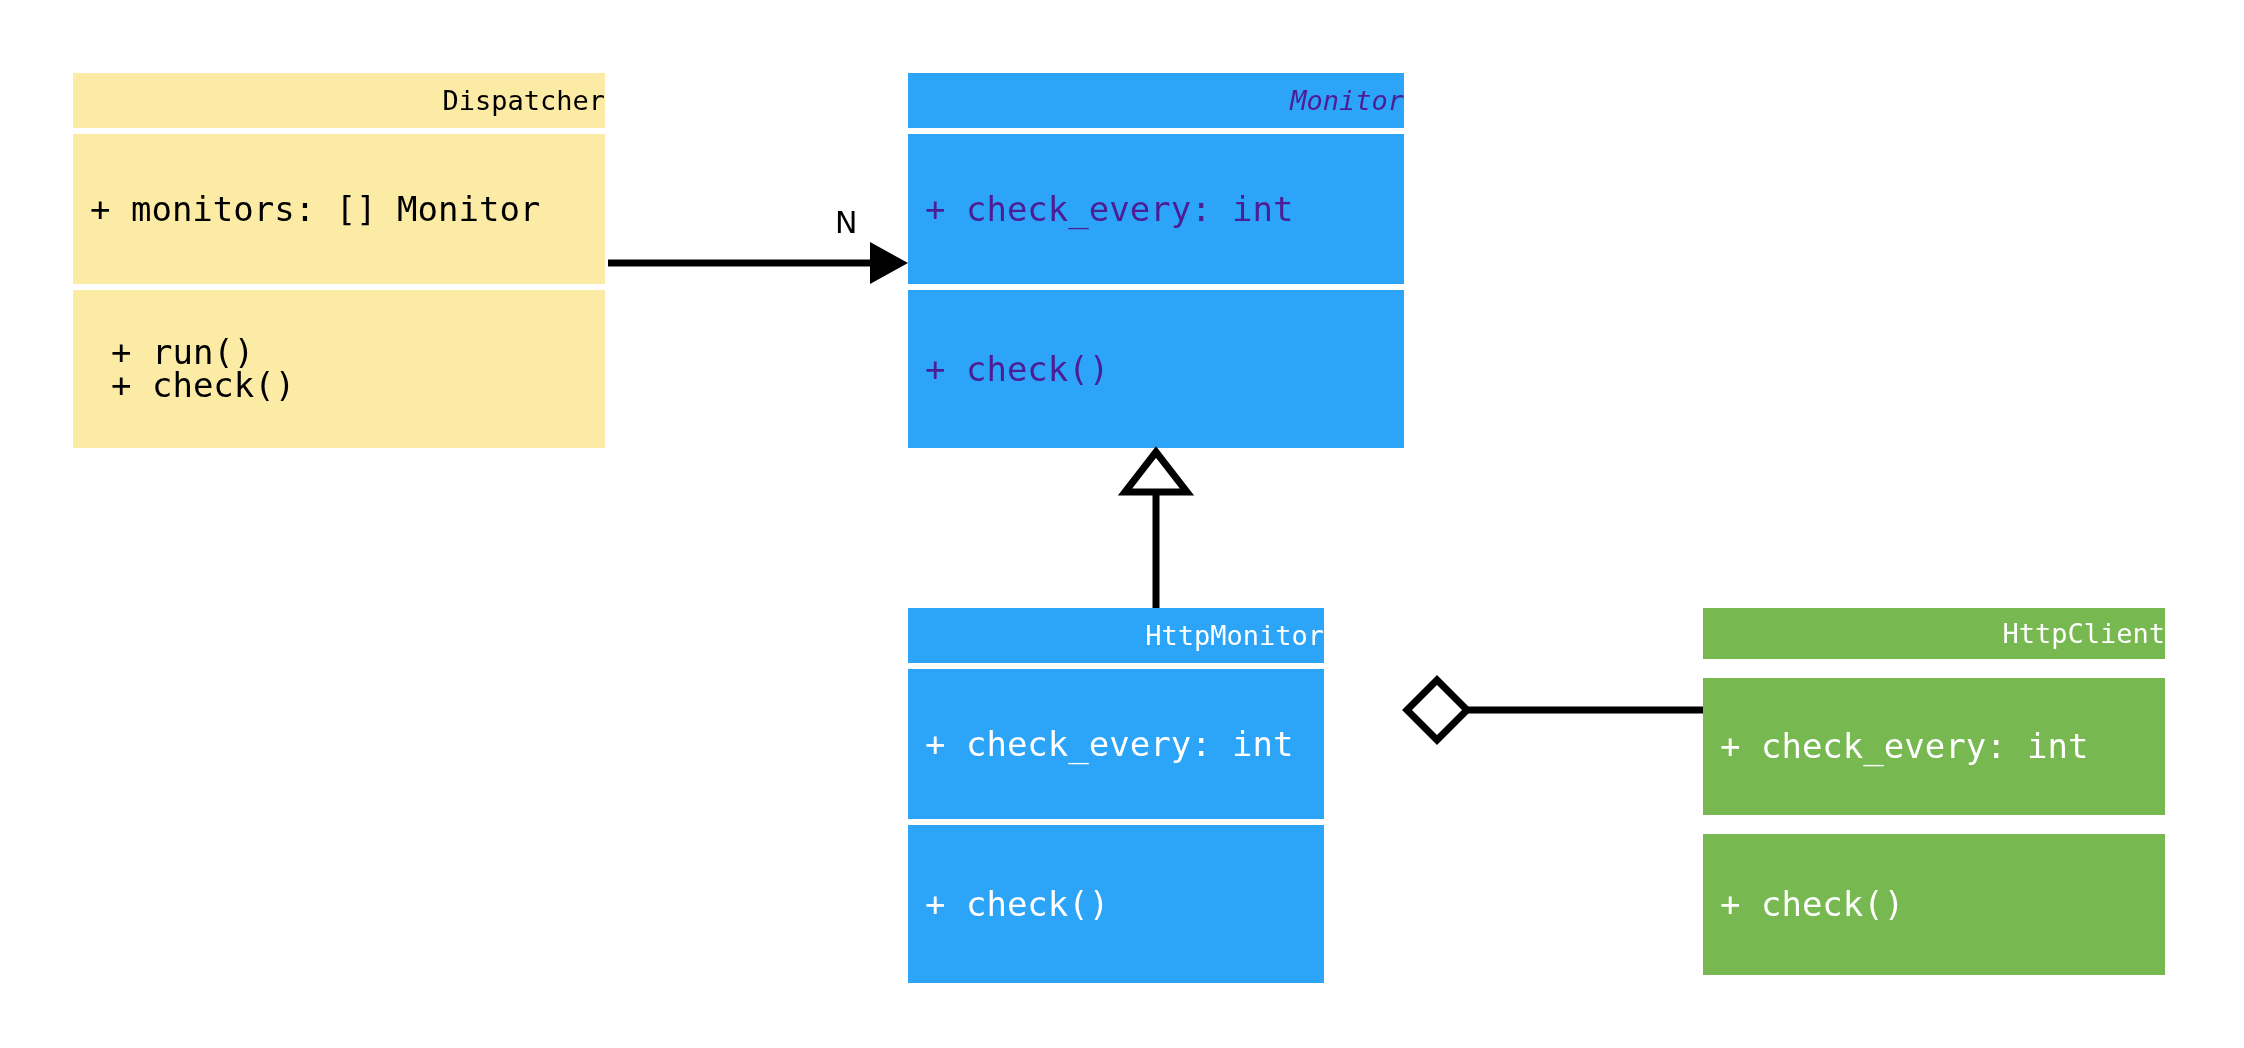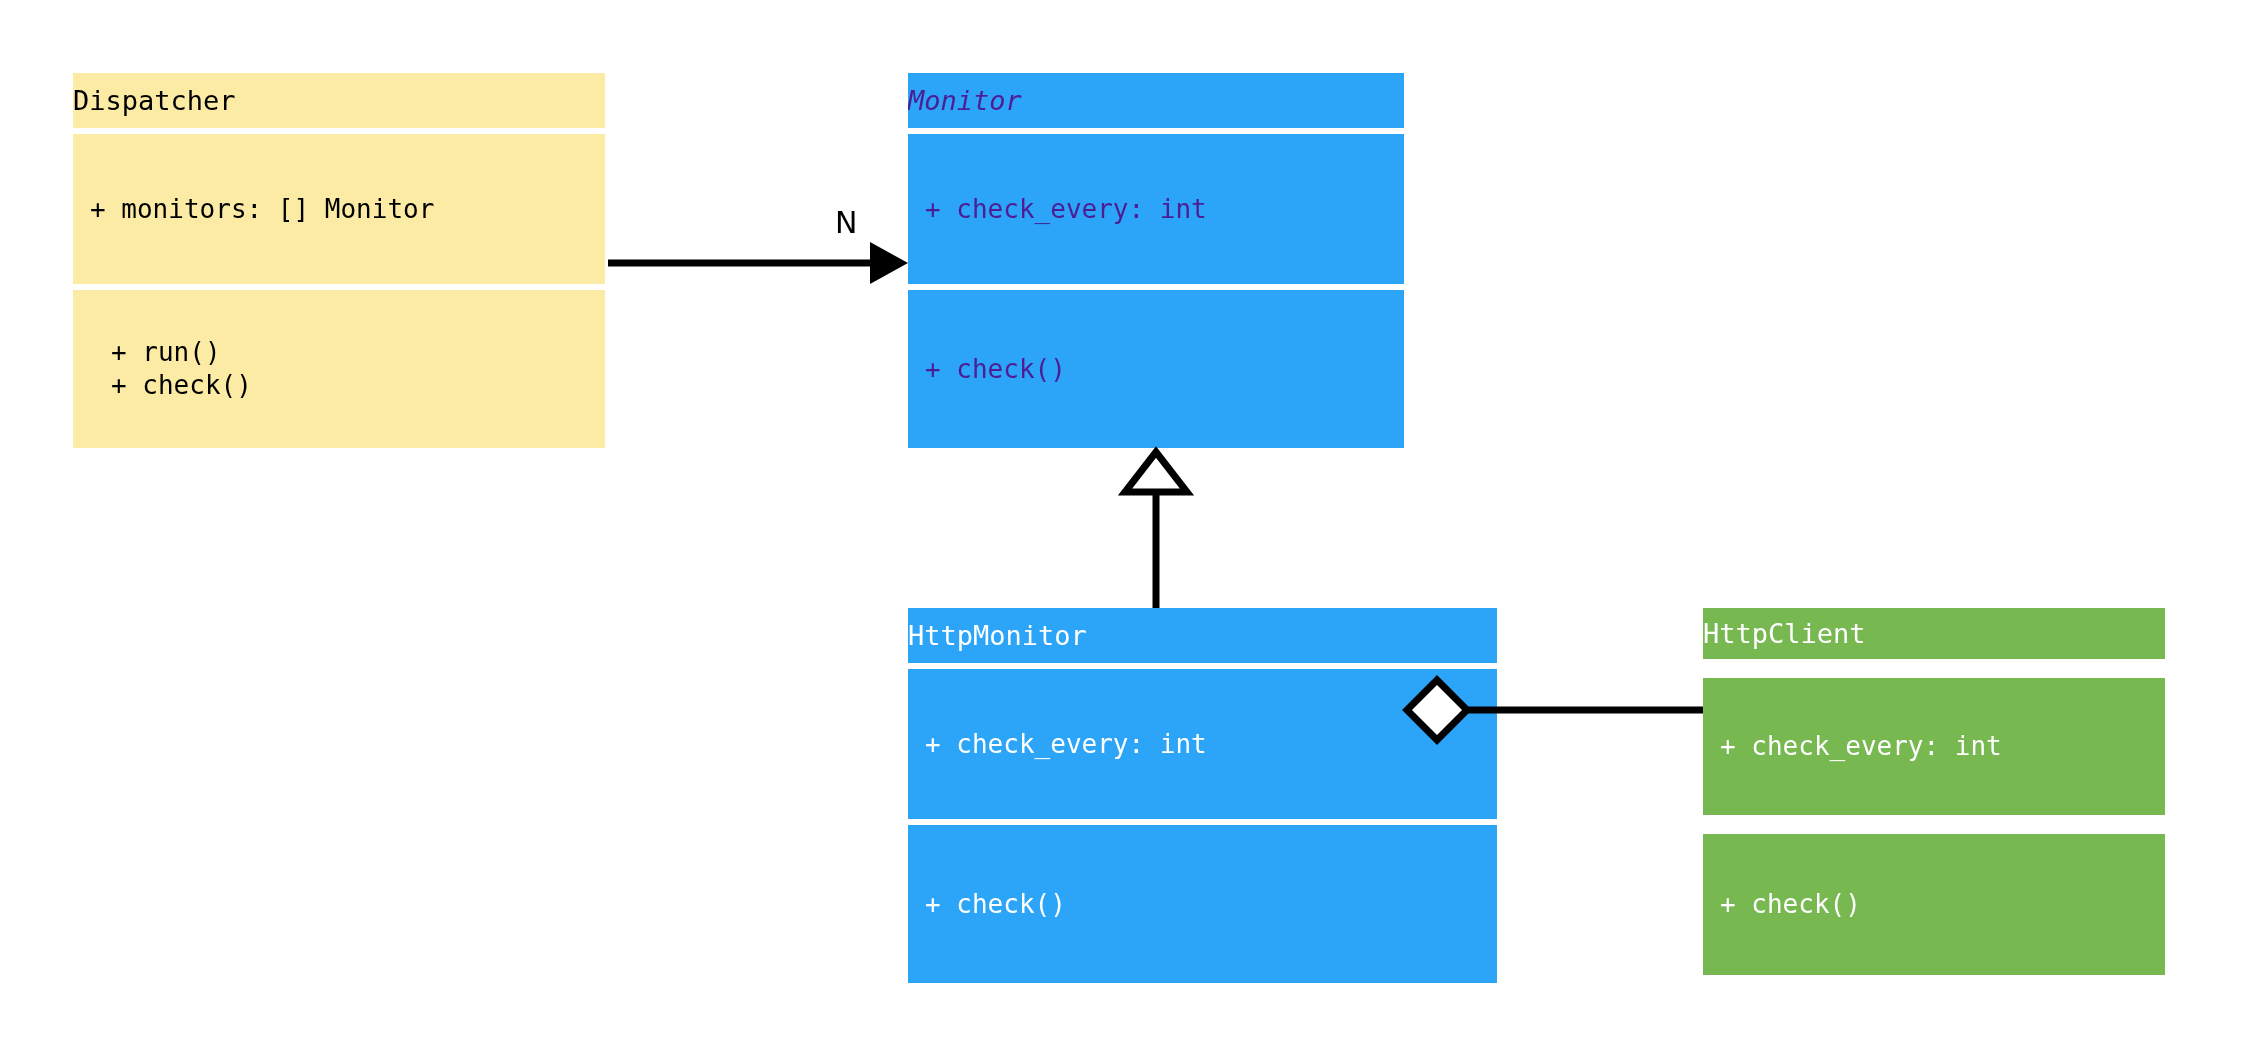--- a/index.html
+++ b/index.html
@@ -28,38 +28,38 @@
     box-sizing: border-box;
     overflow: hidden;
     position: relative;
   }
   .compartment + .compartment {
     margin-top: 6px;
   }
   .cmp-title {
     display: flex;
     align-items: center;
-    justify-content: flex-start;
+    justify-content: flex-end;
   }
   .cmp-body {
     display: flex;
     flex-direction: column;
     justify-content: center;
     padding-left: 17px;
   }
   .title-text {
     font-size: 27px;
     letter-spacing: 0px;
     white-space: nowrap;
   }
   .title-text.italic {
     font-style: italic;
   }
   .member-line {
-    font-size: 26px;
+    font-size: 34px;
     line-height: 33px;
     white-space: pre;
   }
 
   
   .theme-cream .compartment { background: #fcebа4; }
   .theme-cream { color: #000000; }
   .theme-blue .compartment  { background: #2ca5f9; }
   .theme-blue  { color: #ffffff; }
   .theme-green .compartment { background: #77b851; }
@@ -105,21 +105,21 @@
       <span class="title-text italic">Monitor</span>
     </div>
     <div class="compartment cmp-body" style="height: 150px; background: rgb(44, 165, 249);">
       <div class="member-line">+ check_every: int</div>
     </div>
     <div class="compartment cmp-body" style="height: 158px; background: rgb(44, 165, 249);">
       <div class="member-line">+ check()</div>
     </div>
   </div>
 
-  <div class="uml-class theme-blue" style="left: 908px; top: 608px; width: 589px; height: 375px; color: rgb(255, 255, 255);">
+  <div class="uml-class theme-blue" style="left: 908px; top: 608px; width: 416px; height: 375px; color: rgb(255, 255, 255);">
     <div class="compartment cmp-title" style="height: 55px; background: rgb(44, 165, 249);">
       <span class="title-text">HttpMonitor</span>
     </div>
     <div class="compartment cmp-body" style="height: 150px; background: rgb(44, 165, 249);">
       <div class="member-line">+ check_every: int</div>
     </div>
     <div class="compartment cmp-body" style="height: 158px; background: rgb(44, 165, 249);">
       <div class="member-line">+ check()</div>
     </div>
   </div>

